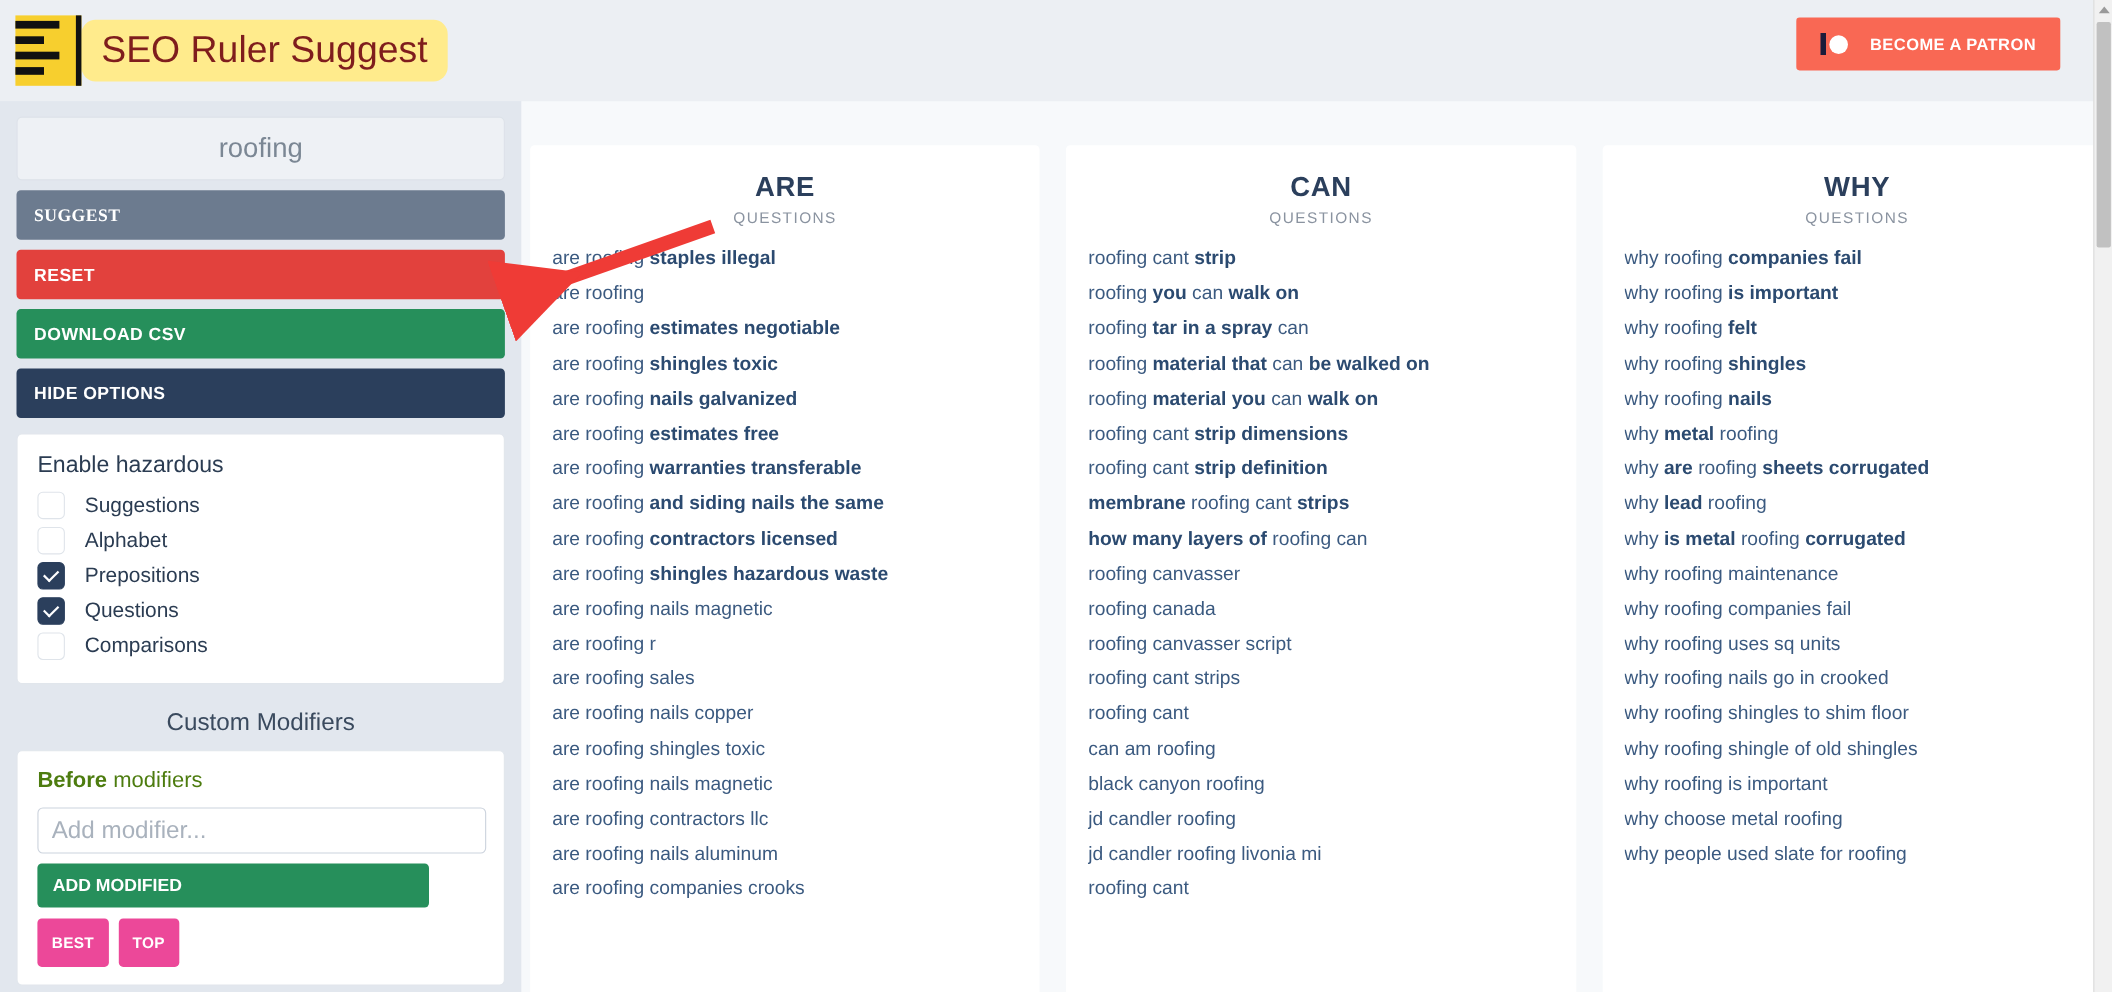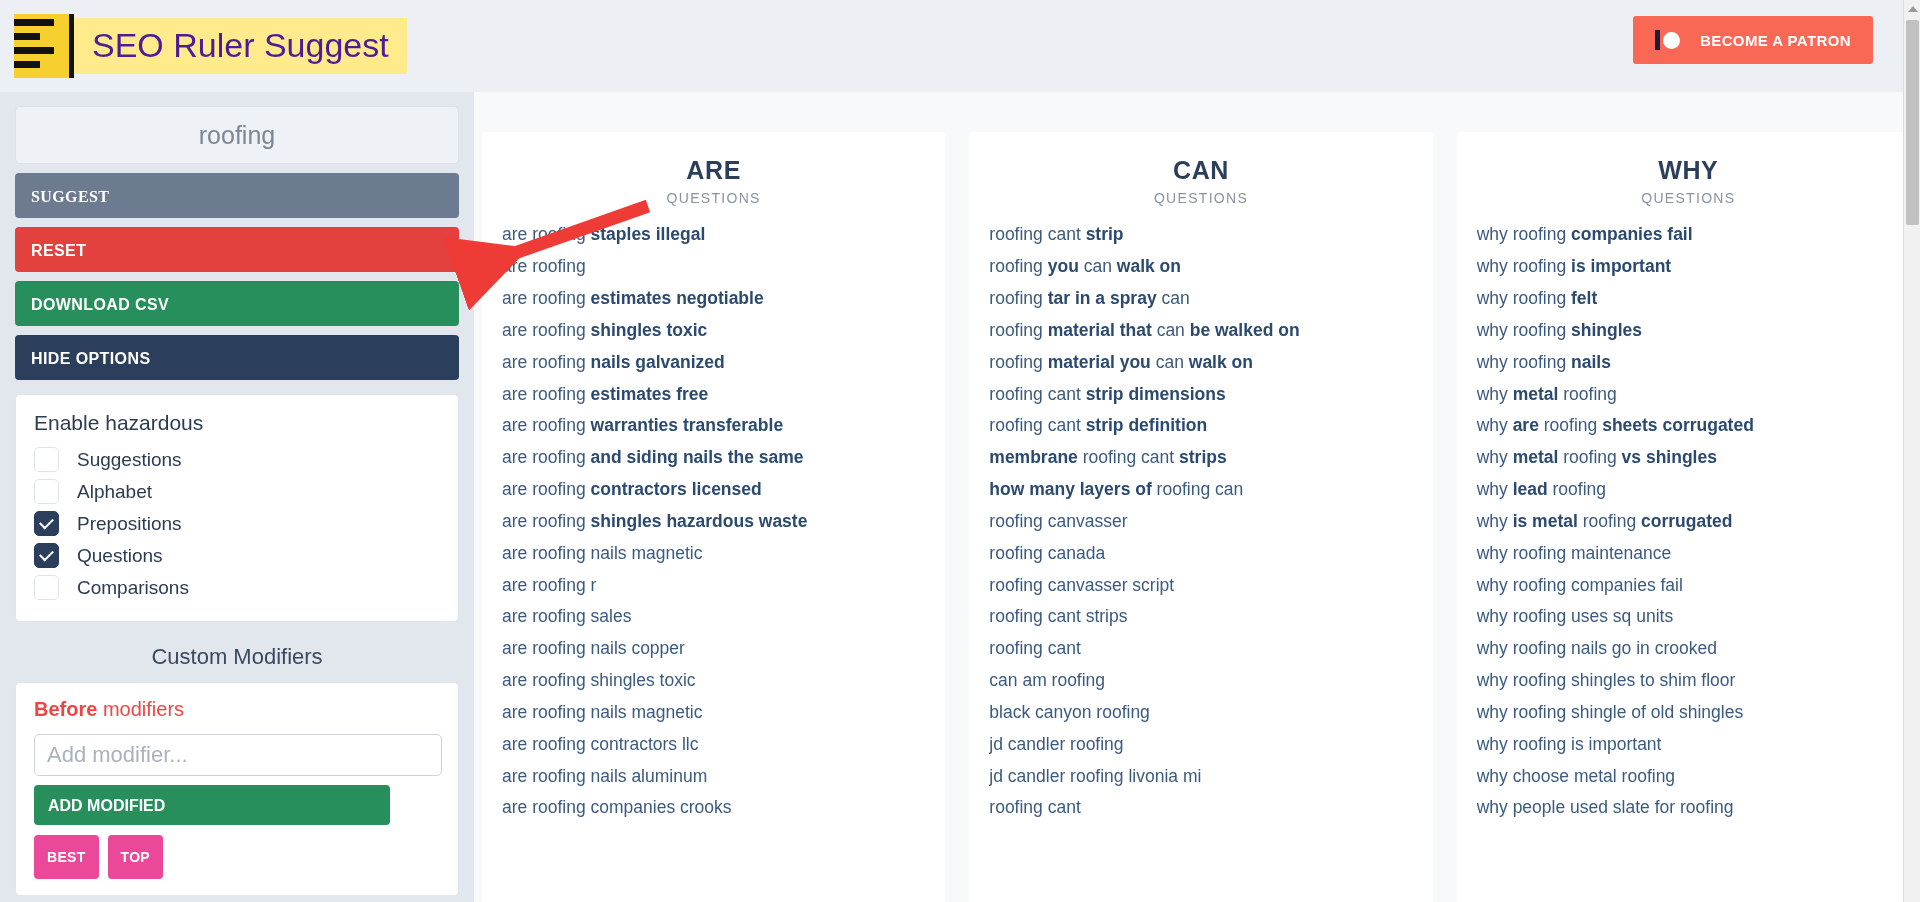--- a/index.html
+++ b/index.html
@@ -29,25 +29,26 @@
   }
   .ruler-icon i {
     position: absolute; left: 0; height: 7px; background: #111; display: block;
   }
   .ruler-icon i:nth-child(1) { top: 5px;  width: 40px; }
   .ruler-icon i:nth-child(2) { top: 19px; width: 26px; }
   .ruler-icon i:nth-child(3) { top: 33px; width: 40px; }
   .ruler-icon i:nth-child(4) { top: 47px; width: 26px; }
   .brand-title {
     background: #ffeb8c;
-    color: #4c1d95;
+    color: #7f1d1d;
     font-size: 34px;
     padding: 10px 18px 12px 18px;
     line-height: 1;
     white-space: nowrap;
+    border-radius: 13px;
   }
   .patron-btn {
     position: absolute; right: 47px; top: 16px;
     background: #f96854; color: #fff;
     height: 48px; padding: 0 22px;
     border: none; border-radius: 3px;
     display: flex; align-items: center; gap: 20px;
     font-size: 15px; font-weight: bold; letter-spacing: .4px;
     cursor: pointer;
   }
@@ -108,21 +109,21 @@
 
   .custom-title {
     text-align: center; font-size: 22px; color: #3a4a5e;
     margin: 22px 0 12px 0;
   }
   .custom-card {
     width: 444px; background: #fff;
     border: 1px solid #e1e6ec; border-radius: 5px;
     padding: 15px 18px 16px 18px;
   }
-  .before-label { font-size: 20px; color: #ef4444; margin-bottom: 13px; }
+  .before-label { font-size: 20px; color: #4d7c0f; margin-bottom: 13px; }
   .before-label b { font-weight: bold; }
   .mod-input {
     display: block; width: 408px; height: 42px;
     border: 1px solid #ccd3dd; border-radius: 5px;
     padding: 0 12px; font-size: 22px; color: #0369a1;
     font-family: "Liberation Sans", sans-serif;
     background: #fff; outline: none;
   }
   .mod-input::placeholder { color: #a9b2bd; }
   .btn-add {
@@ -317,21 +318,20 @@
         <div class="col">
           <div class="col-head">WHY</div>
           <div class="col-sub">QUESTIONS</div>
           <div class="item"><span>why roofing </span><b>companies fail</b></div>
           <div class="item"><span>why roofing </span><b>is important</b></div>
           <div class="item"><span>why roofing </span><b>felt</b></div>
           <div class="item"><span>why roofing </span><b>shingles</b></div>
           <div class="item"><span>why roofing </span><b>nails</b></div>
           <div class="item"><span>why </span><b>metal</b><span> roofing</span></div>
           <div class="item"><span>why </span><b>are</b><span> roofing </span><b>sheets corrugated</b></div>
-          <div class="item"><span>why </span><b>metal</b><span> roofing </span><b>vs shingles</b></div>
           <div class="item"><span>why </span><b>lead</b><span> roofing</span></div>
           <div class="item"><span>why </span><b>is metal</b><span> roofing </span><b>corrugated</b></div>
           <div class="item"><span>why roofing maintenance</span></div>
           <div class="item"><span>why roofing companies fail</span></div>
           <div class="item"><span>why roofing uses sq units</span></div>
           <div class="item"><span>why roofing nails go in crooked</span></div>
           <div class="item"><span>why roofing shingles to shim floor</span></div>
           <div class="item"><span>why roofing shingle of old shingles</span></div>
           <div class="item"><span>why roofing is important</span></div>
           <div class="item"><span>why choose metal roofing</span></div>

